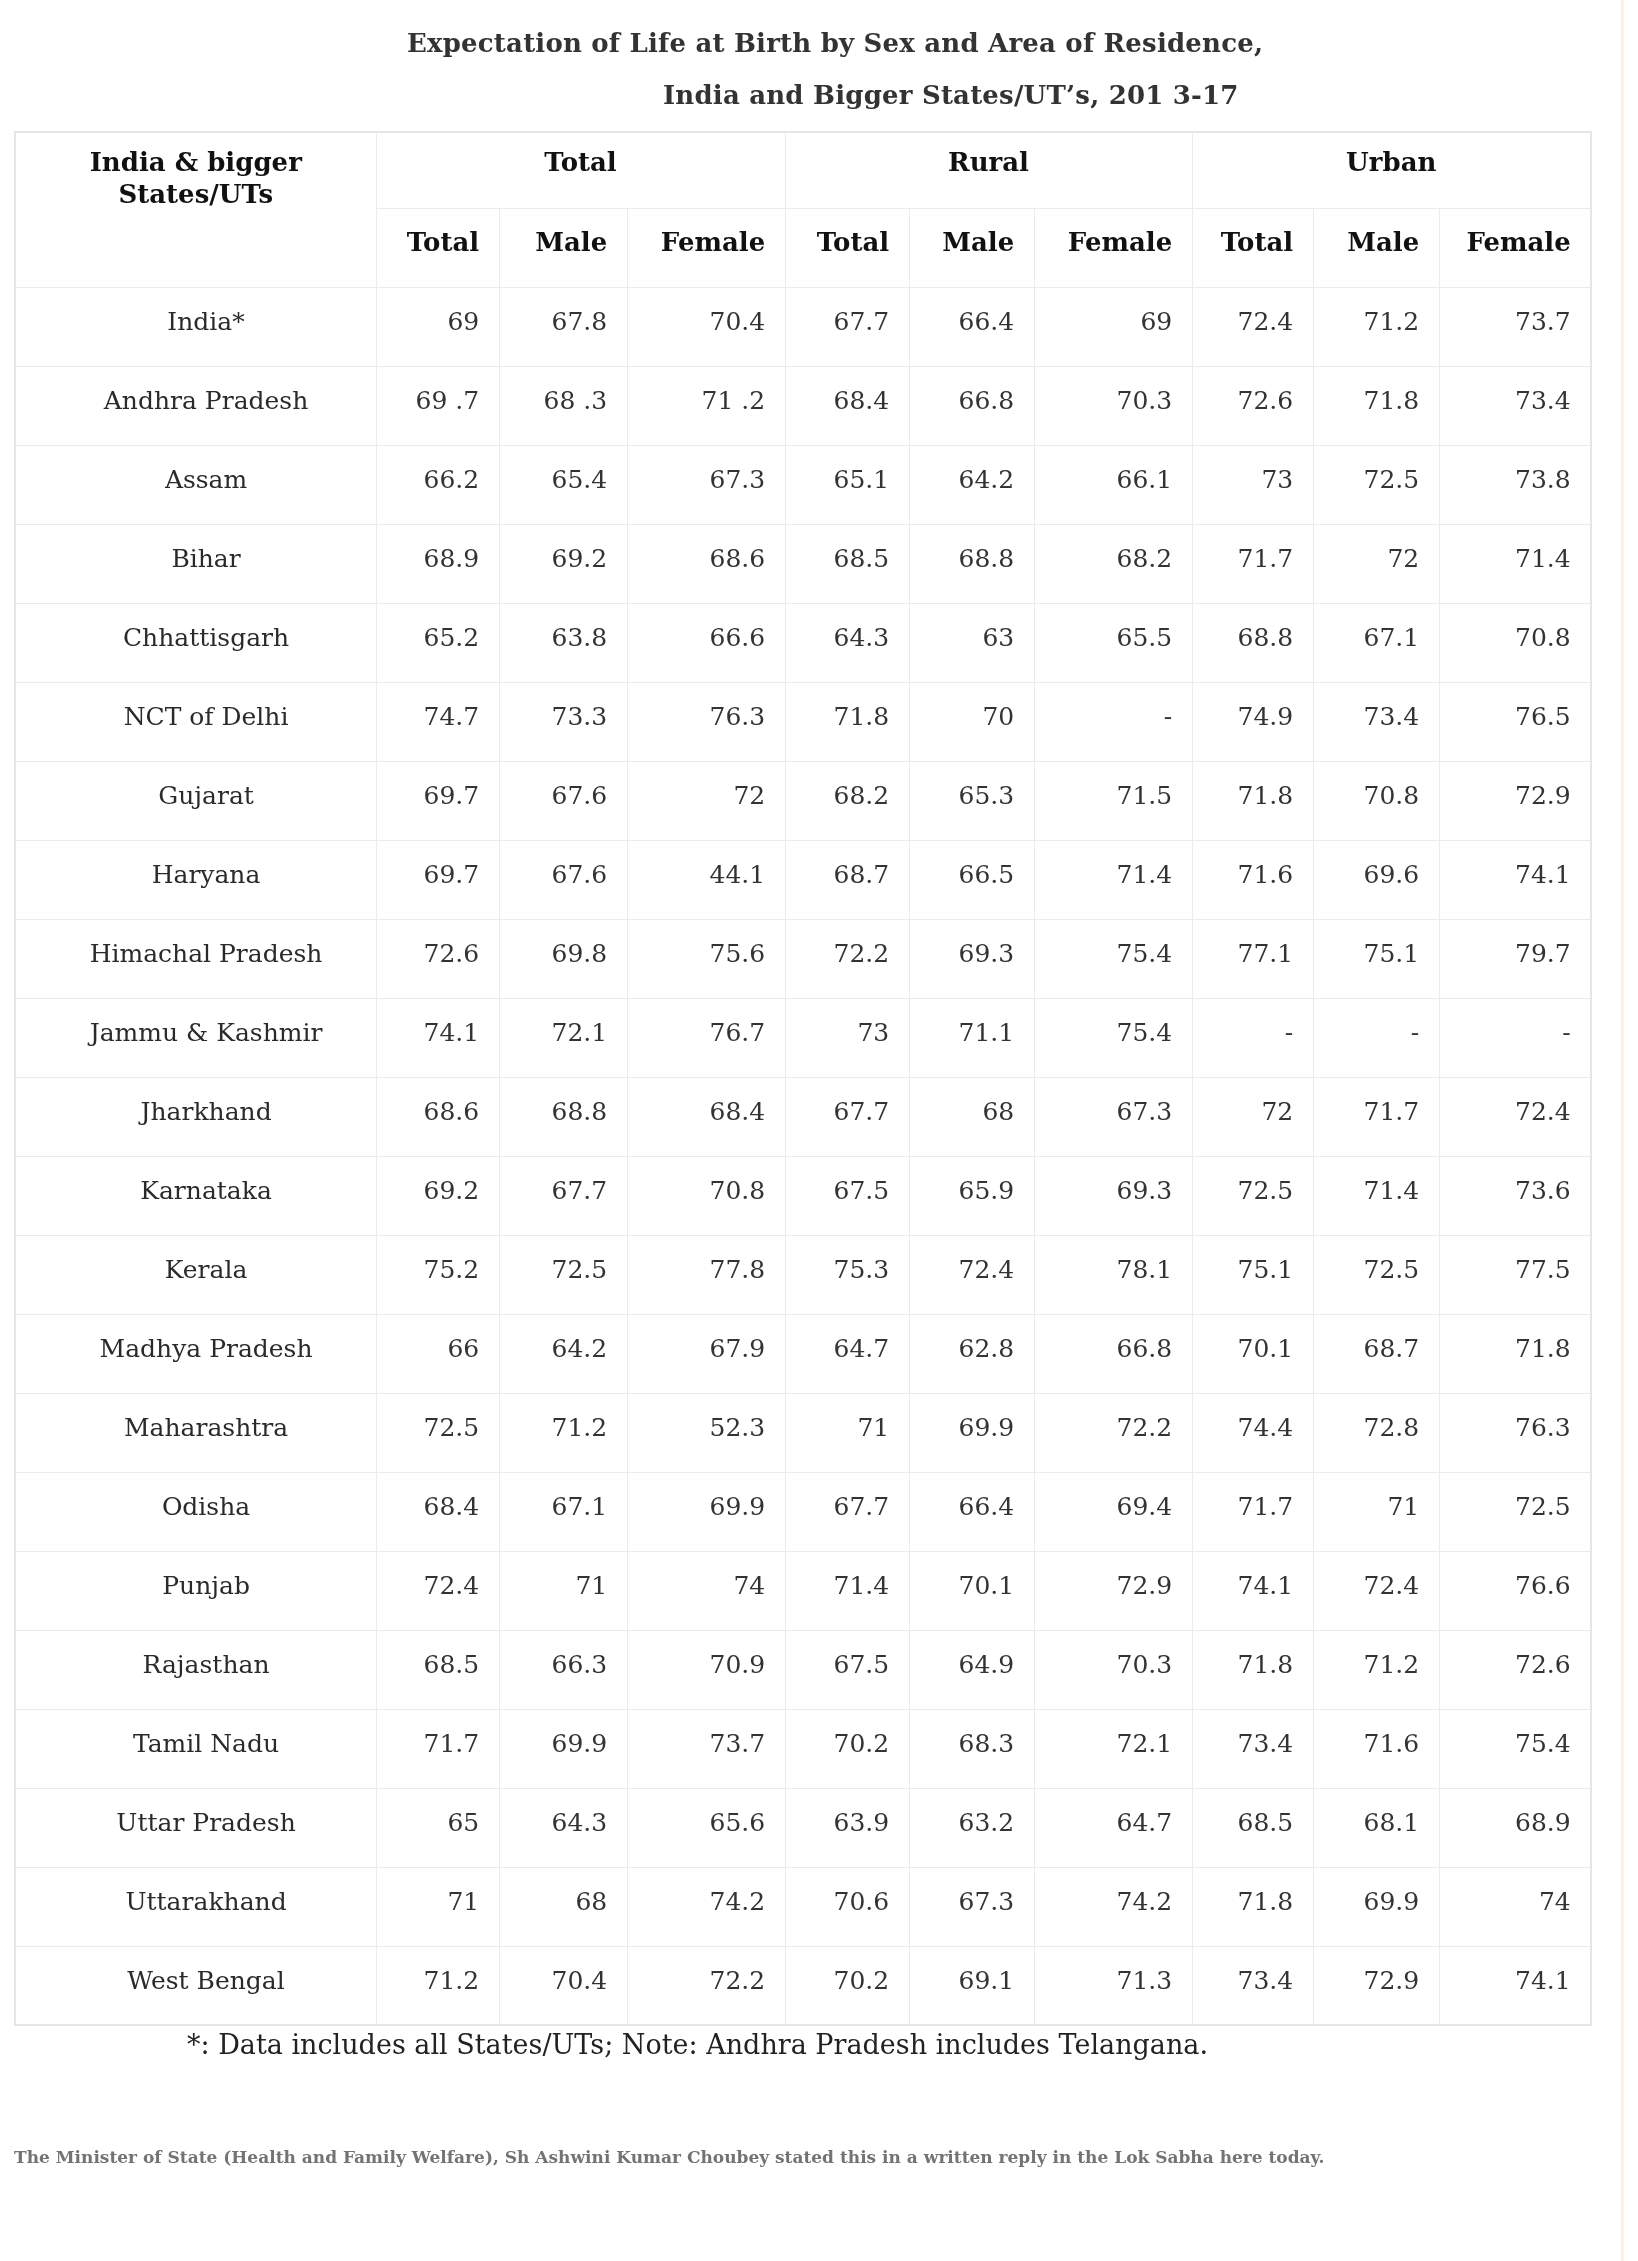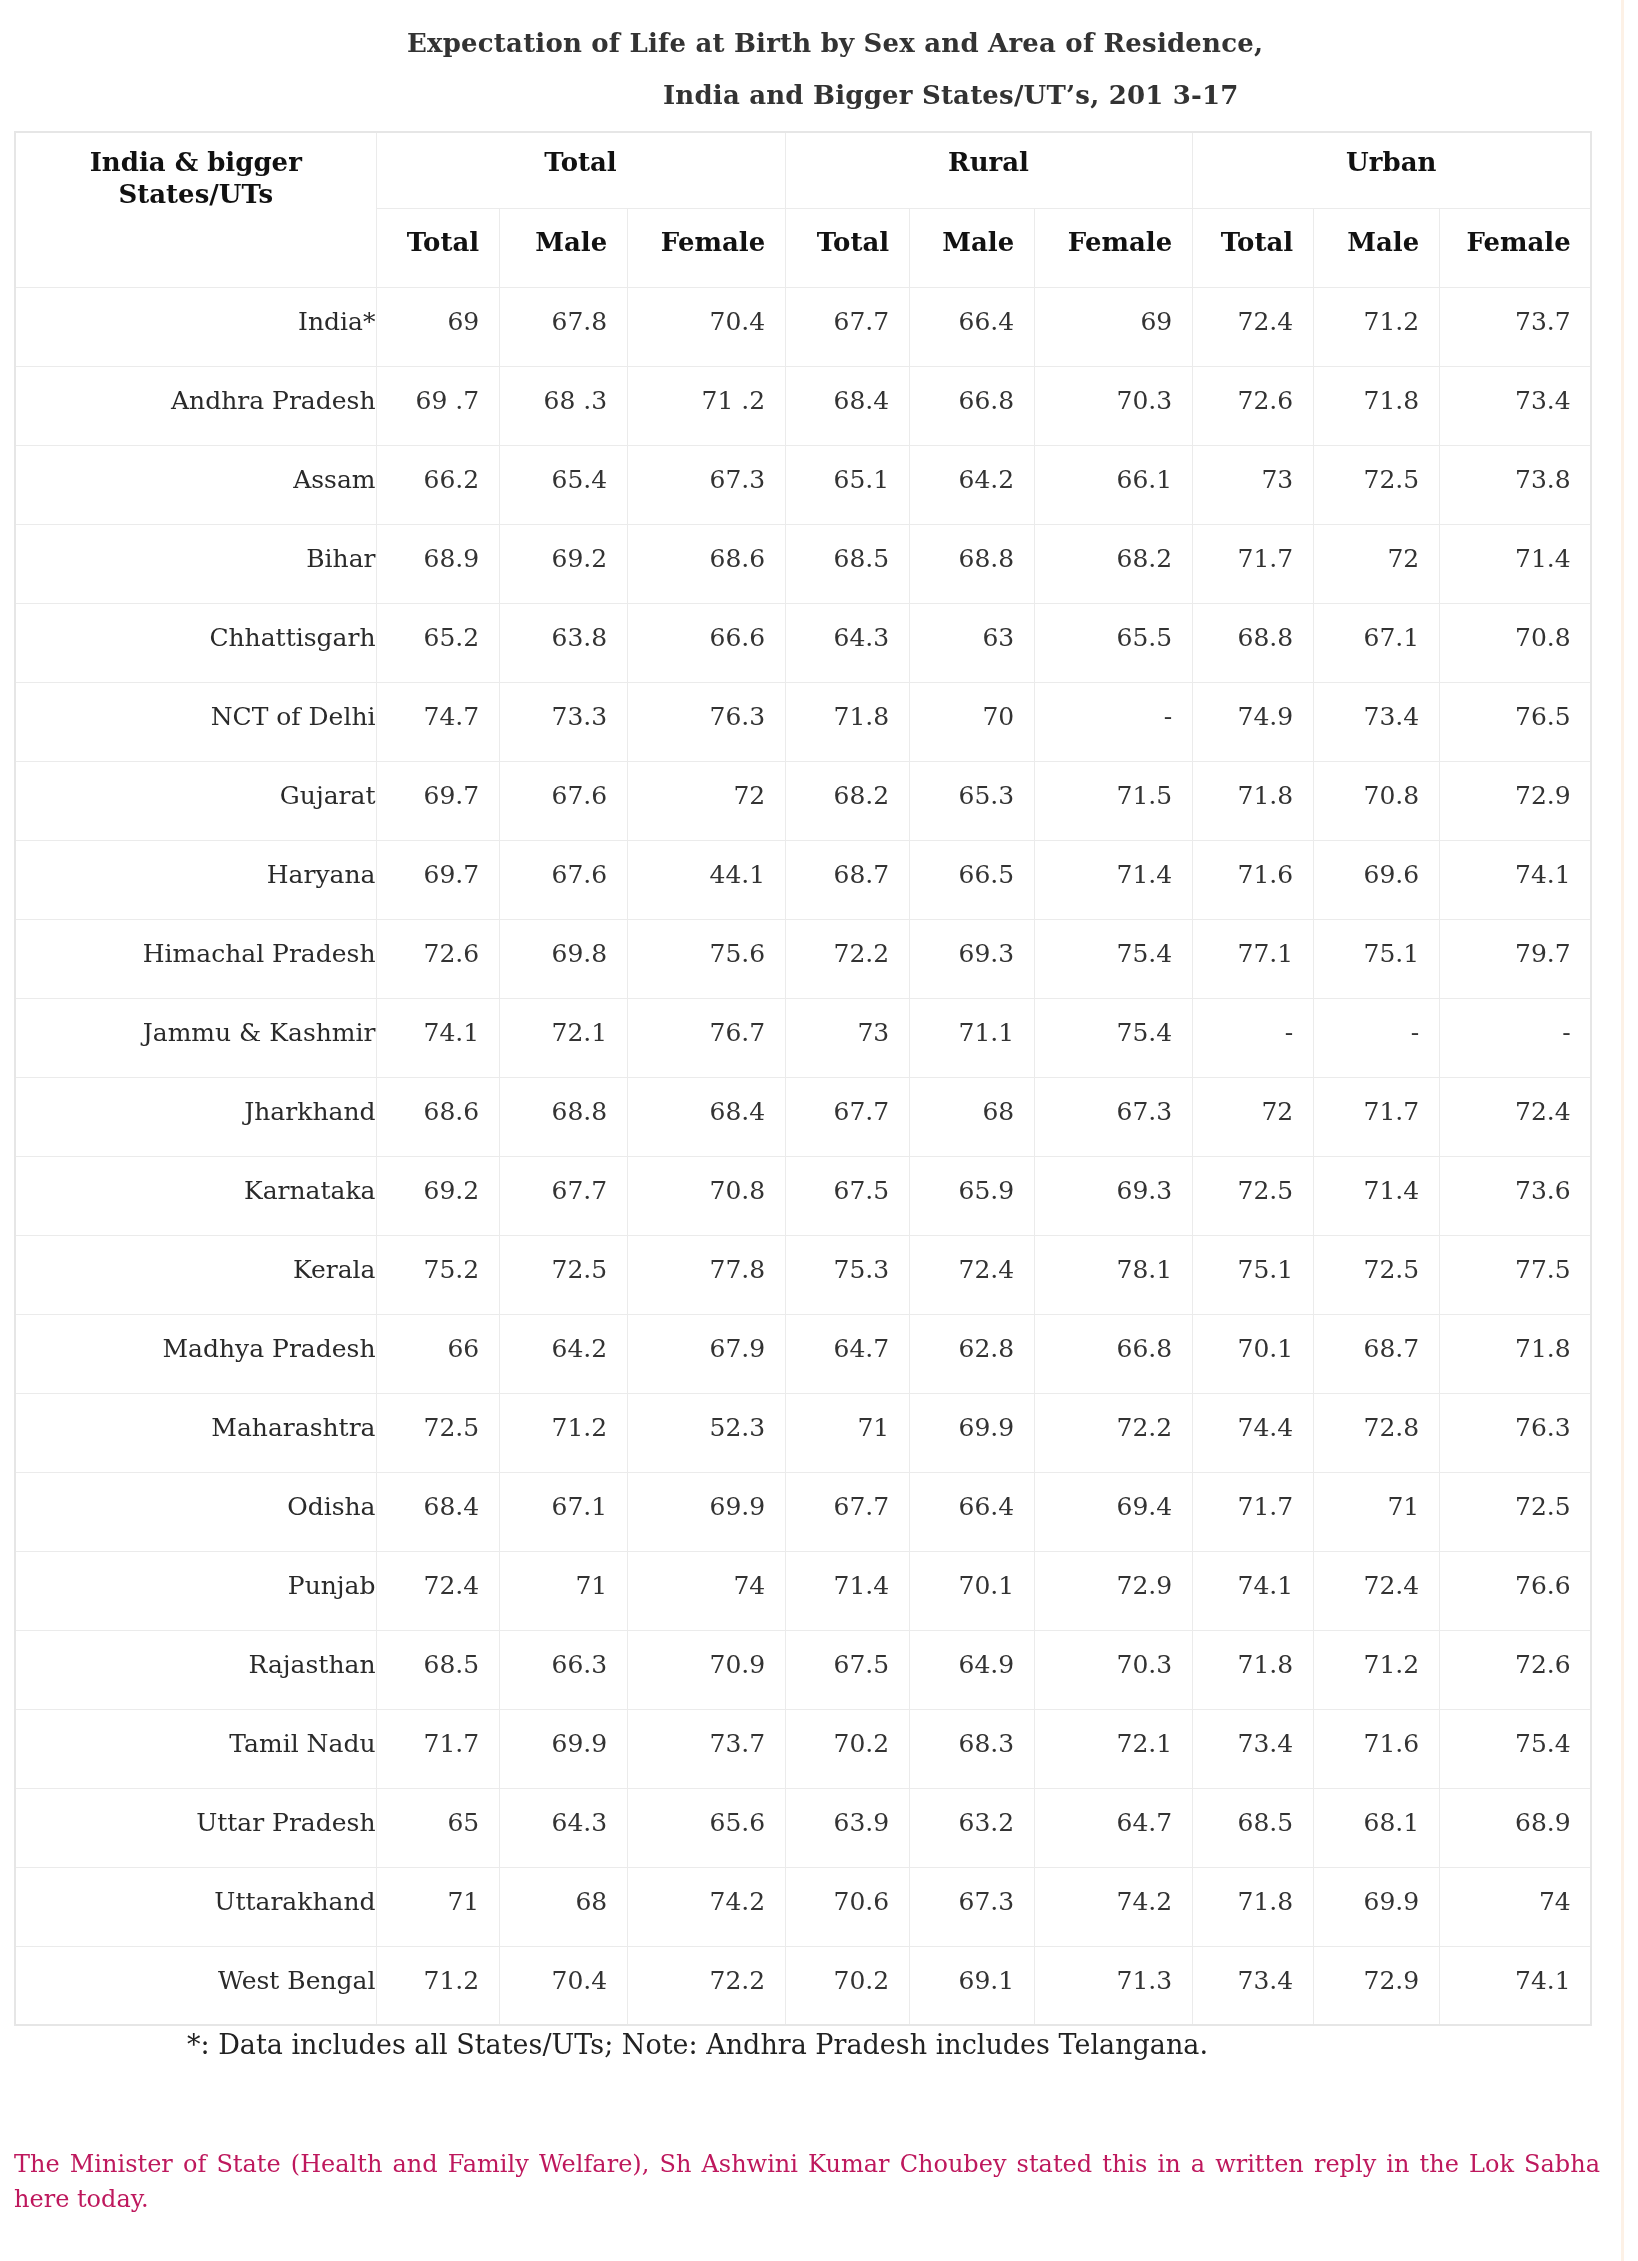--- a/index.html
+++ b/index.html
@@ -90,21 +90,21 @@
     table.life tbody td {
       height: 79px;
       font-size: 25px;
       color: #333;
       vertical-align: top;
       padding-top: 19.3px;
       box-sizing: border-box;
       white-space: nowrap;
     }
     table.life tbody td.state {
-      text-align: right;
+      text-align: center;
       padding-left: 20.6px;
       color: #2a2a2a;
     }
     table.life tbody td.num {
       text-align: right;
       padding-right: 19.3px;
     }
 
     .footnote {
       position: absolute;
@@ -112,25 +112,26 @@
       top: 2029px;
       font-size: 27px;
       color: #222;
       white-space: nowrap;
     }
     .para {
       position: absolute;
       left: 14px;
       top: 2123px;
       width: 1586px;
-      font-size: 24px;
+      font-size: 17px;
       line-height: 35px;
-      color: #be185d;
+      color: #737373;
       text-align: justify;
       text-align-last: left;
+      font-weight: bold;
     }
   </style>
 </head>
 <body>
 
 <div class="right-rule"></div>
 
 <div class="title l1">Expectation of Life at Birth by Sex and Area of Residence,</div>
 <div class="title l2">India and Bigger States/UT’s, 201 3-17</div>
 

